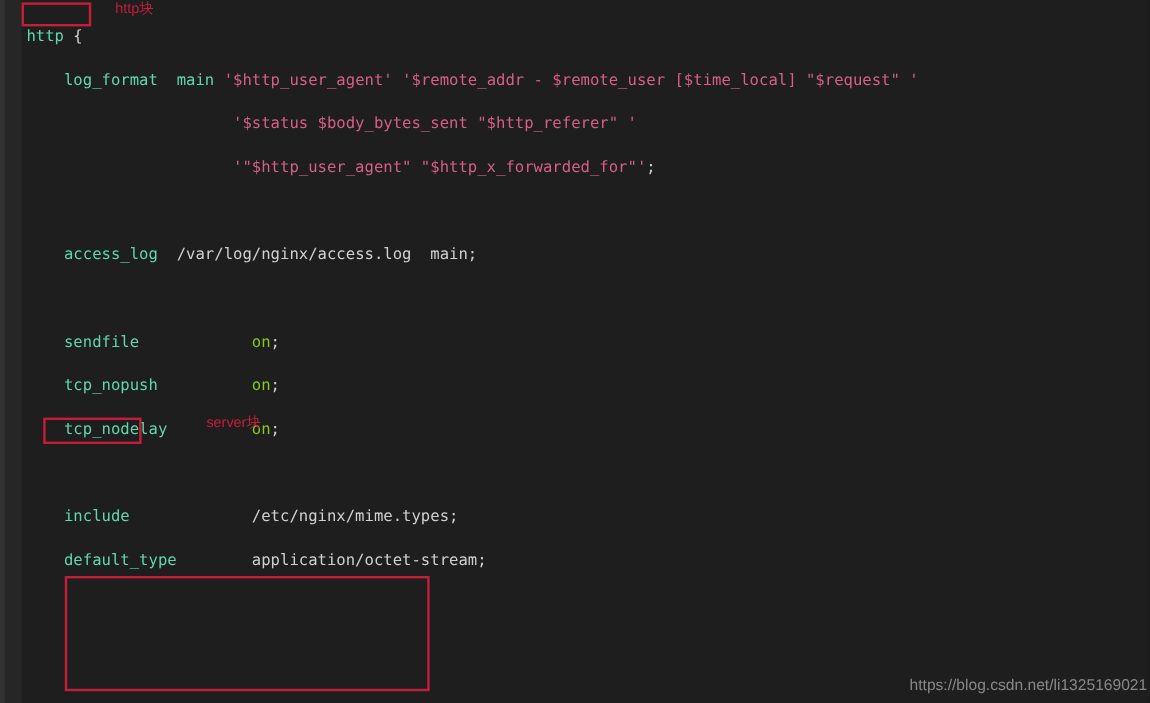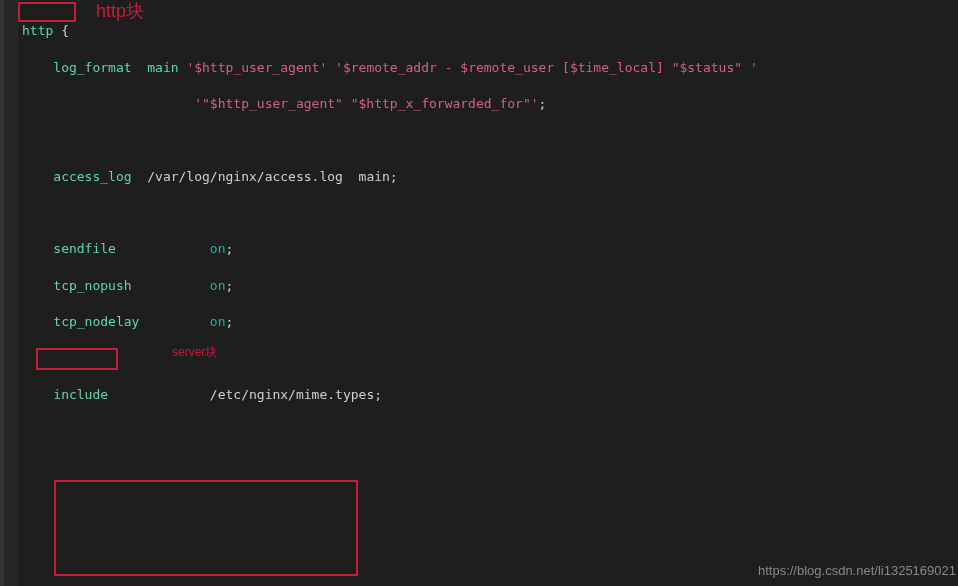--- a/index.html
+++ b/index.html
@@ -28,37 +28,37 @@
     bottom: 0;
     width: 14px;
     background: #262626;
   }
   .code {
     padding-left: 18px;
     white-space: pre;
   }
   .line { display: block; }
   .kw-teal { color: #5fd7af; }
-  .kw-cyan { color: #14b8a6; }
+  .kw-cyan { color: #84cc16; }
   .str { color: #d75f87; }
   .box-http {
     position: absolute;
     left: 14px;
     top: 2px;
     width: 54px;
     height: 16px;
     border: 2px solid #c41e3a;
     pointer-events: none;
   }
   .label-http {
     position: absolute;
     left: 92px;
     top: -1px;
     color: #c41e3a;
-    font-size: 18px;
+    font-size: 12px;
     font-family: sans-serif;
   }
   .box-server {
     position: absolute;
     left: 32px;
     top: 348px;
     width: 78px;
     height: 18px;
     border: 2px solid #c41e3a;
     pointer-events: none;
@@ -89,30 +89,32 @@
     font-family: sans-serif;
   }
 </style>
 </head>
 <body>
 
 <div class="editor">
   <div class="gutter"></div>
   <div class="code">
 <span class="line"><span class="kw-teal">http </span><span>{</span></span>
-<span class="line"><span class="kw-teal">    log_format  main </span><span class="str">'$http_user_agent' '$remote_addr - $remote_user [$time_local] "$status" '</span></span>
+<span class="line"><span class="kw-teal">    log_format  main </span><span class="str">'$http_user_agent' '$remote_addr - $remote_user [$time_local] "$request" '</span></span>
+<span class="line"><span>                      </span><span class="str">'$status $body_bytes_sent "$http_referer" '</span></span>
 <span class="line"><span>                      </span><span class="str">'"$http_user_agent" "$http_x_forwarded_for"'</span><span>;</span></span>
 <span class="line"> </span>
 <span class="line"><span class="kw-teal">    access_log  </span><span>/var/log/nginx/access.log  main;</span></span>
 <span class="line"> </span>
 <span class="line"><span class="kw-teal">    sendfile            </span><span class="kw-cyan">on</span><span>;</span></span>
 <span class="line"><span class="kw-teal">    tcp_nopush          </span><span class="kw-cyan">on</span><span>;</span></span>
 <span class="line"><span class="kw-teal">    tcp_nodelay         </span><span class="kw-cyan">on</span><span>;</span></span>
 <span class="line"> </span>
 <span class="line"><span class="kw-teal">    include             </span><span>/etc/nginx/mime.types;</span></span>
+<span class="line"><span class="kw-teal">    default_type        </span><span>application/octet-stream;</span></span>
 <span class="line"> </span>
 
 
 
 
 
 
 
 
 

